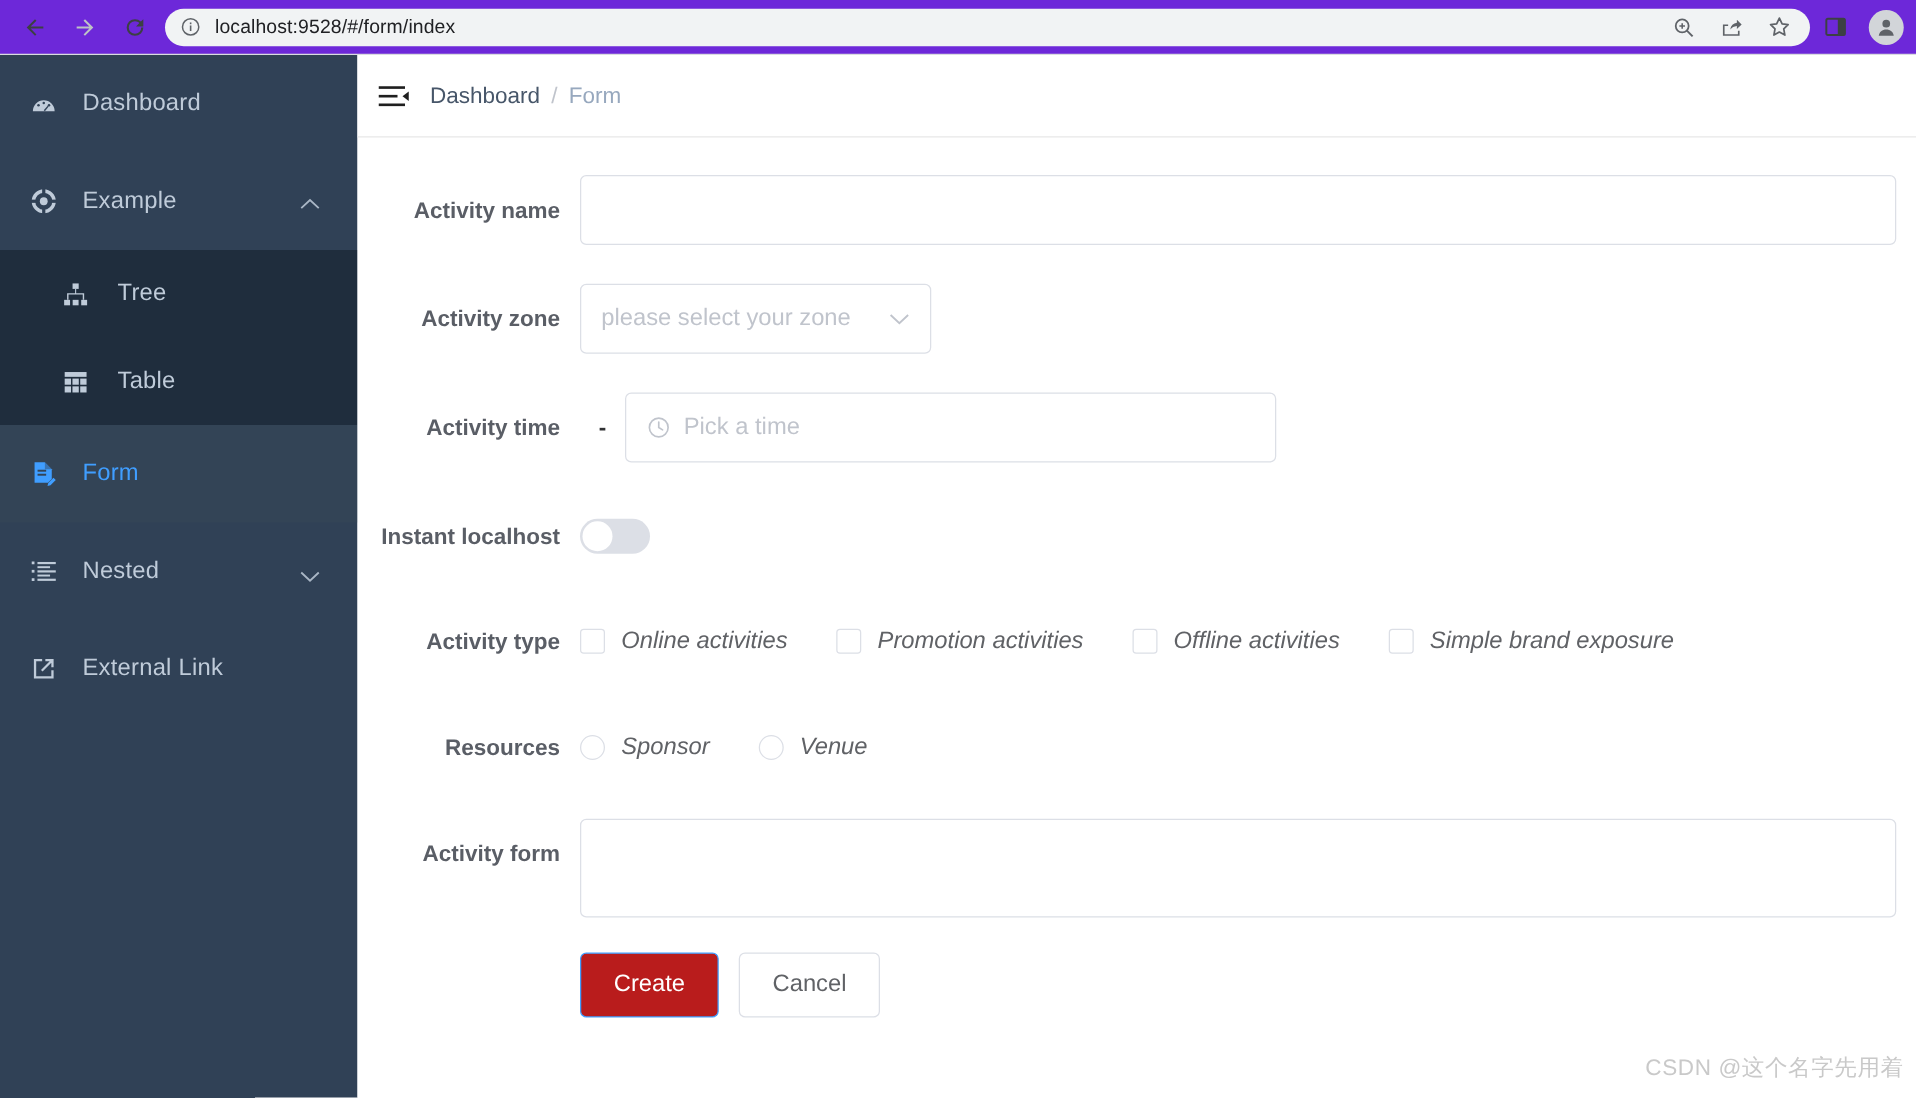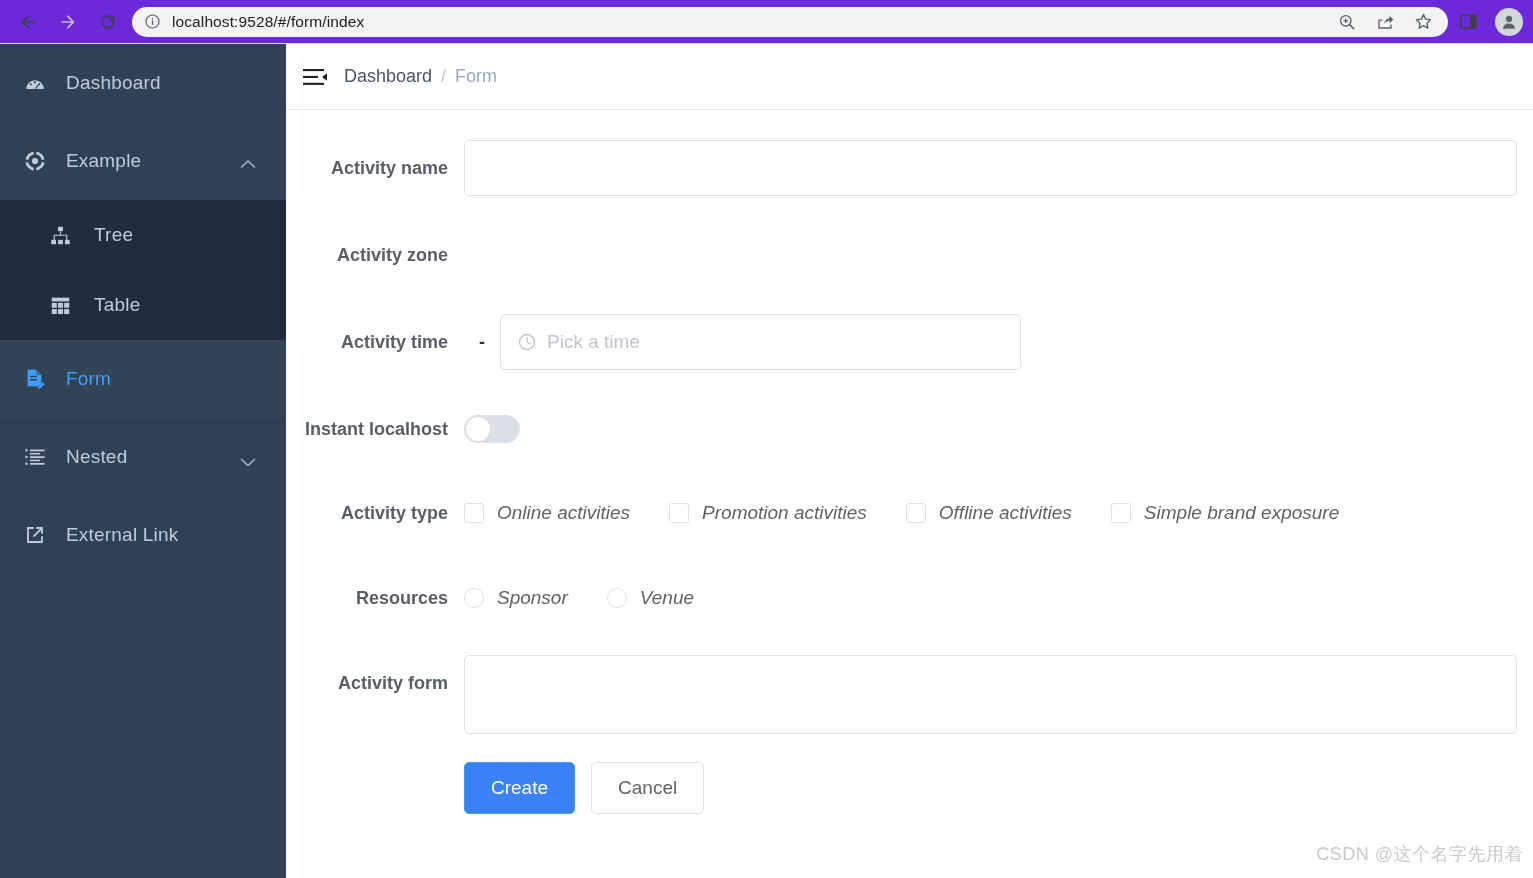--- a/index.html
+++ b/index.html
@@ -156,21 +156,21 @@
     width: 1120px; height: 79px;
     border: 1px solid #dcdfe6; border-radius: 5px; background: #fff;
   }
 
   .btn-row { display: flex; align-items: center; }
   .btn {
     height: 52px; border-radius: 5px; font-size: 19px;
     display: flex; align-items: center; justify-content: center;
     cursor: pointer; padding: 0 26px;
   }
-  .btn-primary { background: #3b82f6; color: #fff; border: 1px solid #409eff; margin-right: 16px; }
+  .btn-primary { background: #b91c1c; color: #fff; border: 1px solid #409eff; margin-right: 16px; }
   .btn-default { background: #fff; color: #606266; border: 1px solid #dcdfe6; }
 
   .watermark {
     position: absolute; right: 10px; bottom: 12px;
     font-size: 18px; color: #c9c9c9; letter-spacing: .5px;
     user-select: none;
   }
 </style>
 </head>
 <body>
@@ -372,20 +372,28 @@
 
     <div class="form-row">
       <div class="form-label">Activity name</div>
       <div class="input-box input-wide">
         <span></span>
       </div>
     </div>
 
     <div class="form-row">
       <div class="form-label">Activity zone</div>
+      <div class="input-box select-box">
+        <span class="sel-text">please select your zone</span>
+        <span style="display:flex;color:#c0c4cc;margin-left:10px;">
+          <svg width="17" height="11" viewBox="0 0 17 11">
+            <path d="M1.5 2L8.5 8.6 15.5 2" fill="none" stroke="currentColor" stroke-width="1.5"></path>
+          </svg>
+        </span>
+      </div>
     </div>
 
     <div class="form-row">
       <div class="form-label">Activity time</div>
       <div class="range-sep">-</div>
       <div class="input-box time-box">
         <span class="field-ico">
           <svg width="20" height="20" viewBox="0 0 24 24">
             <circle cx="12" cy="12" r="9" fill="none" stroke="currentColor" stroke-width="1.6"></circle>
             <path d="M12 6.8V12l3.7 2.3" fill="none" stroke="currentColor" stroke-width="1.6" stroke-linecap="round"></path>

